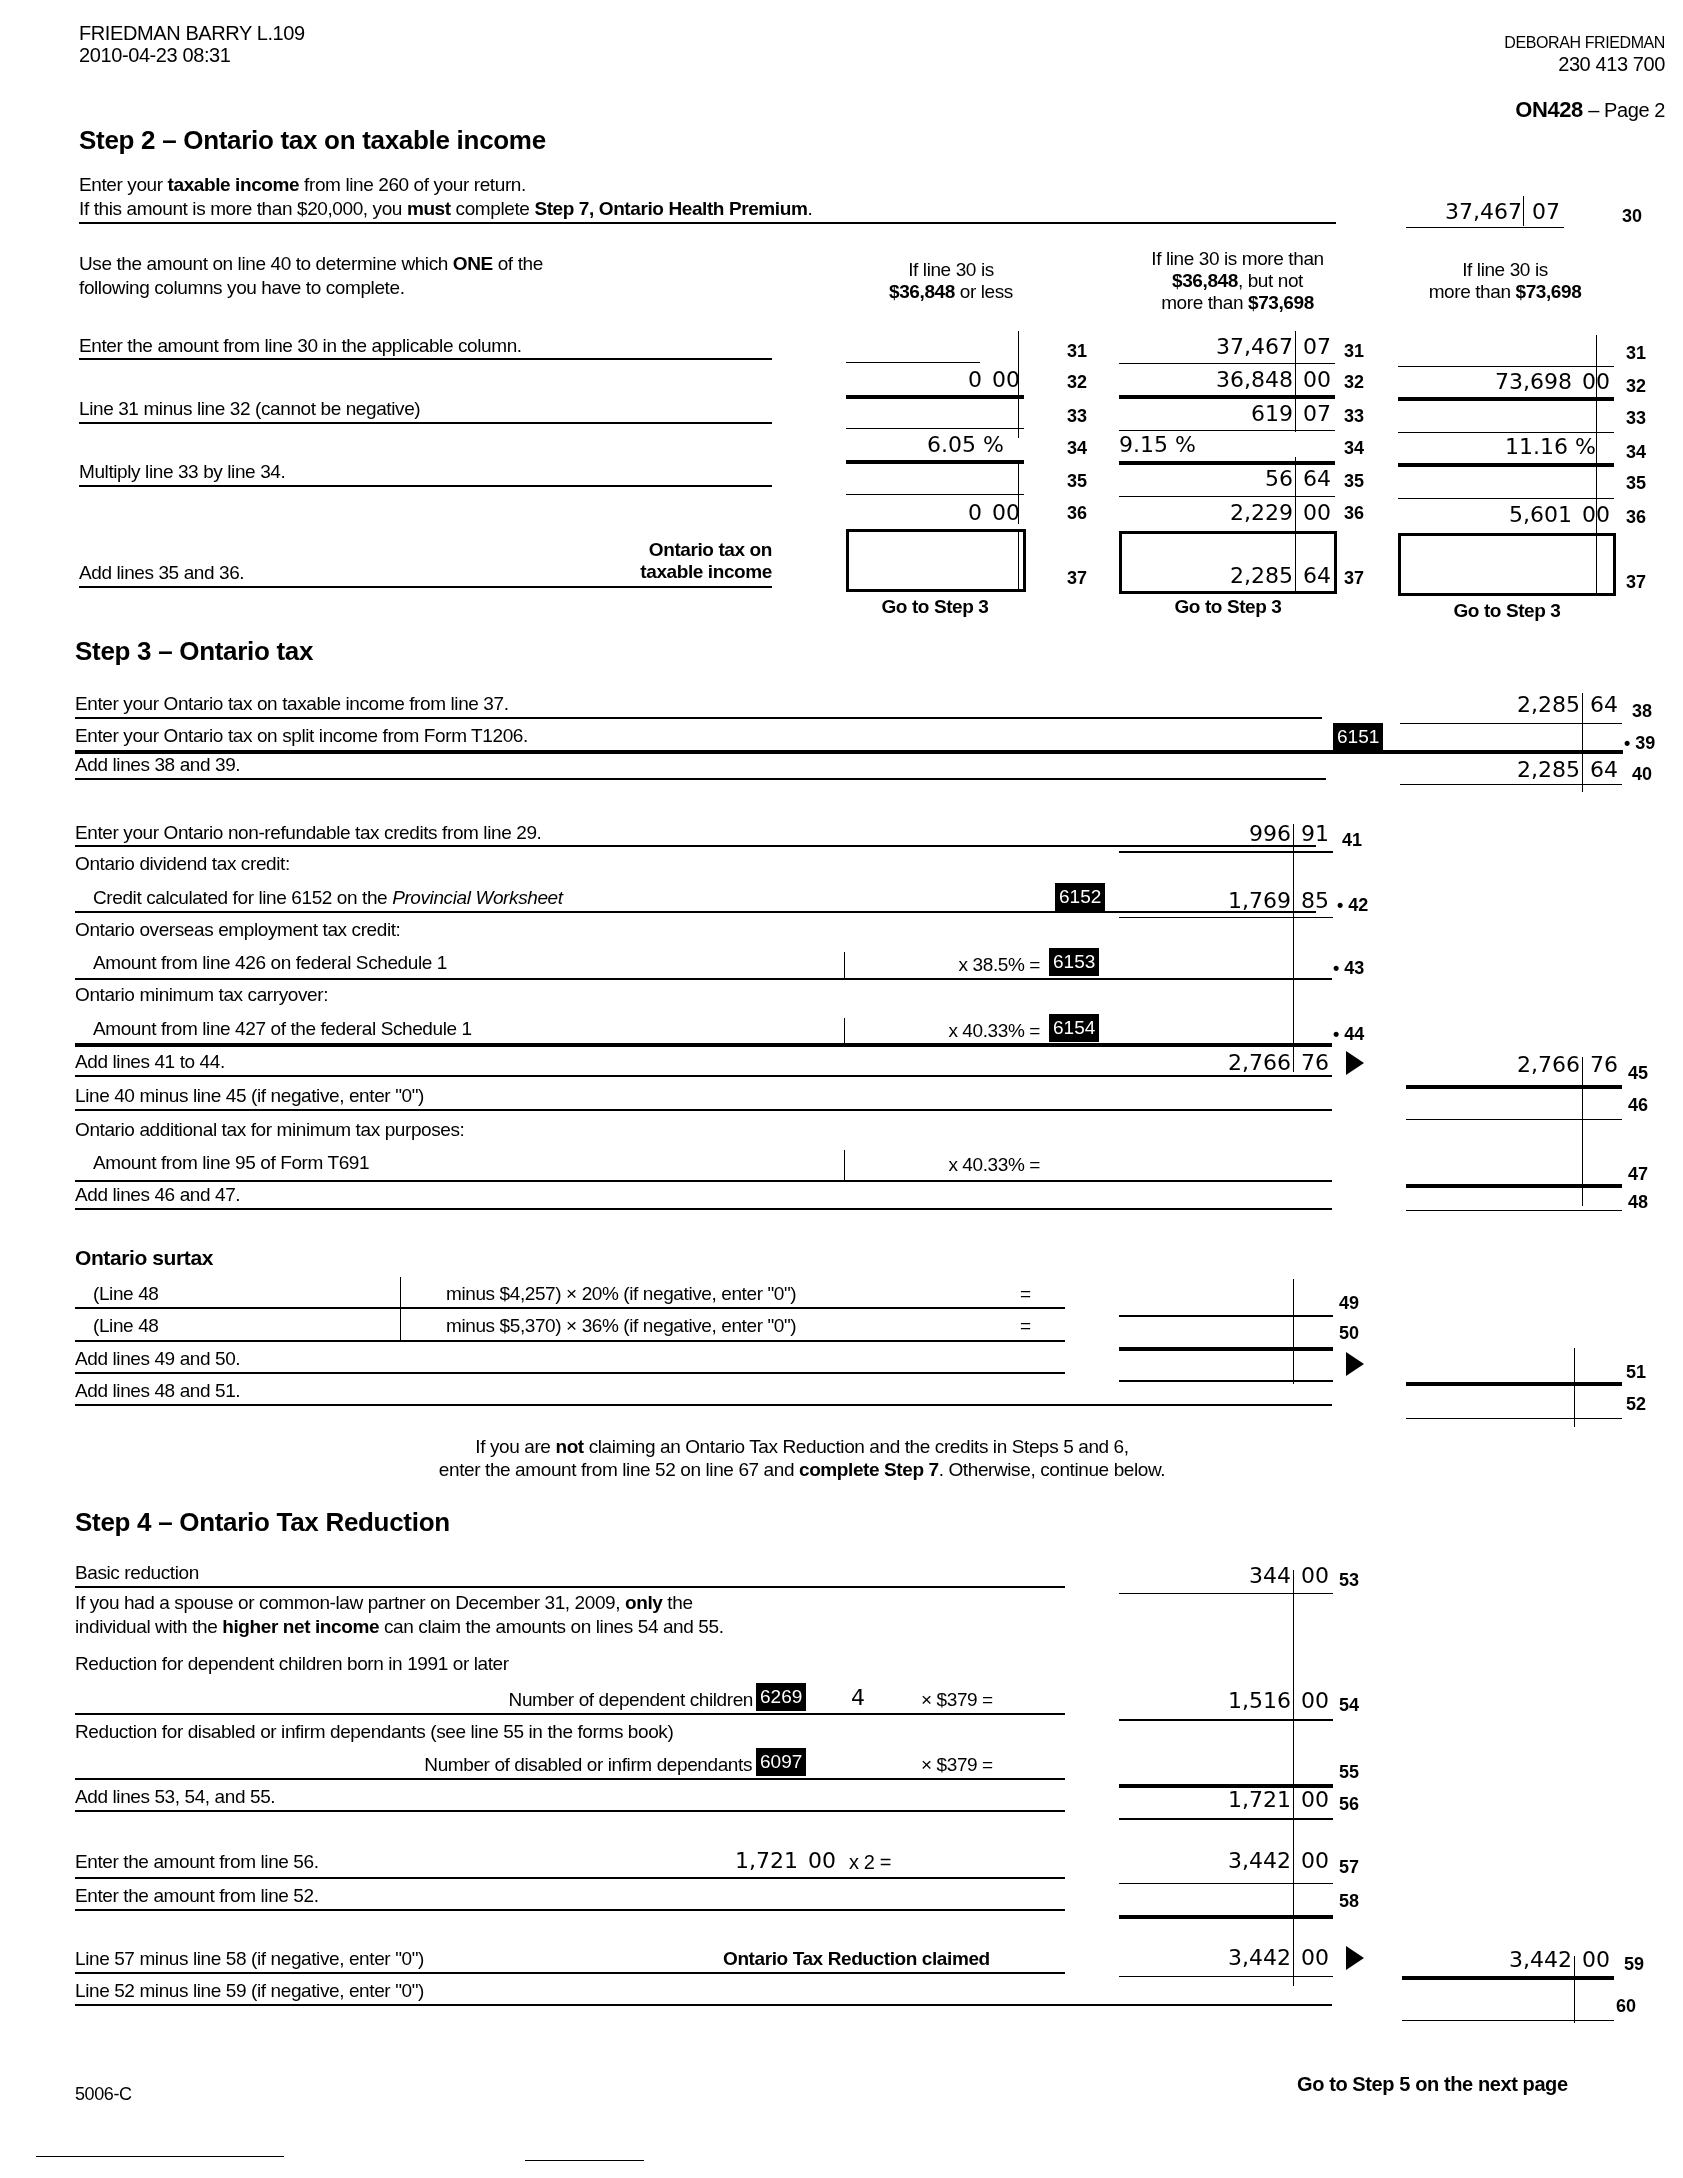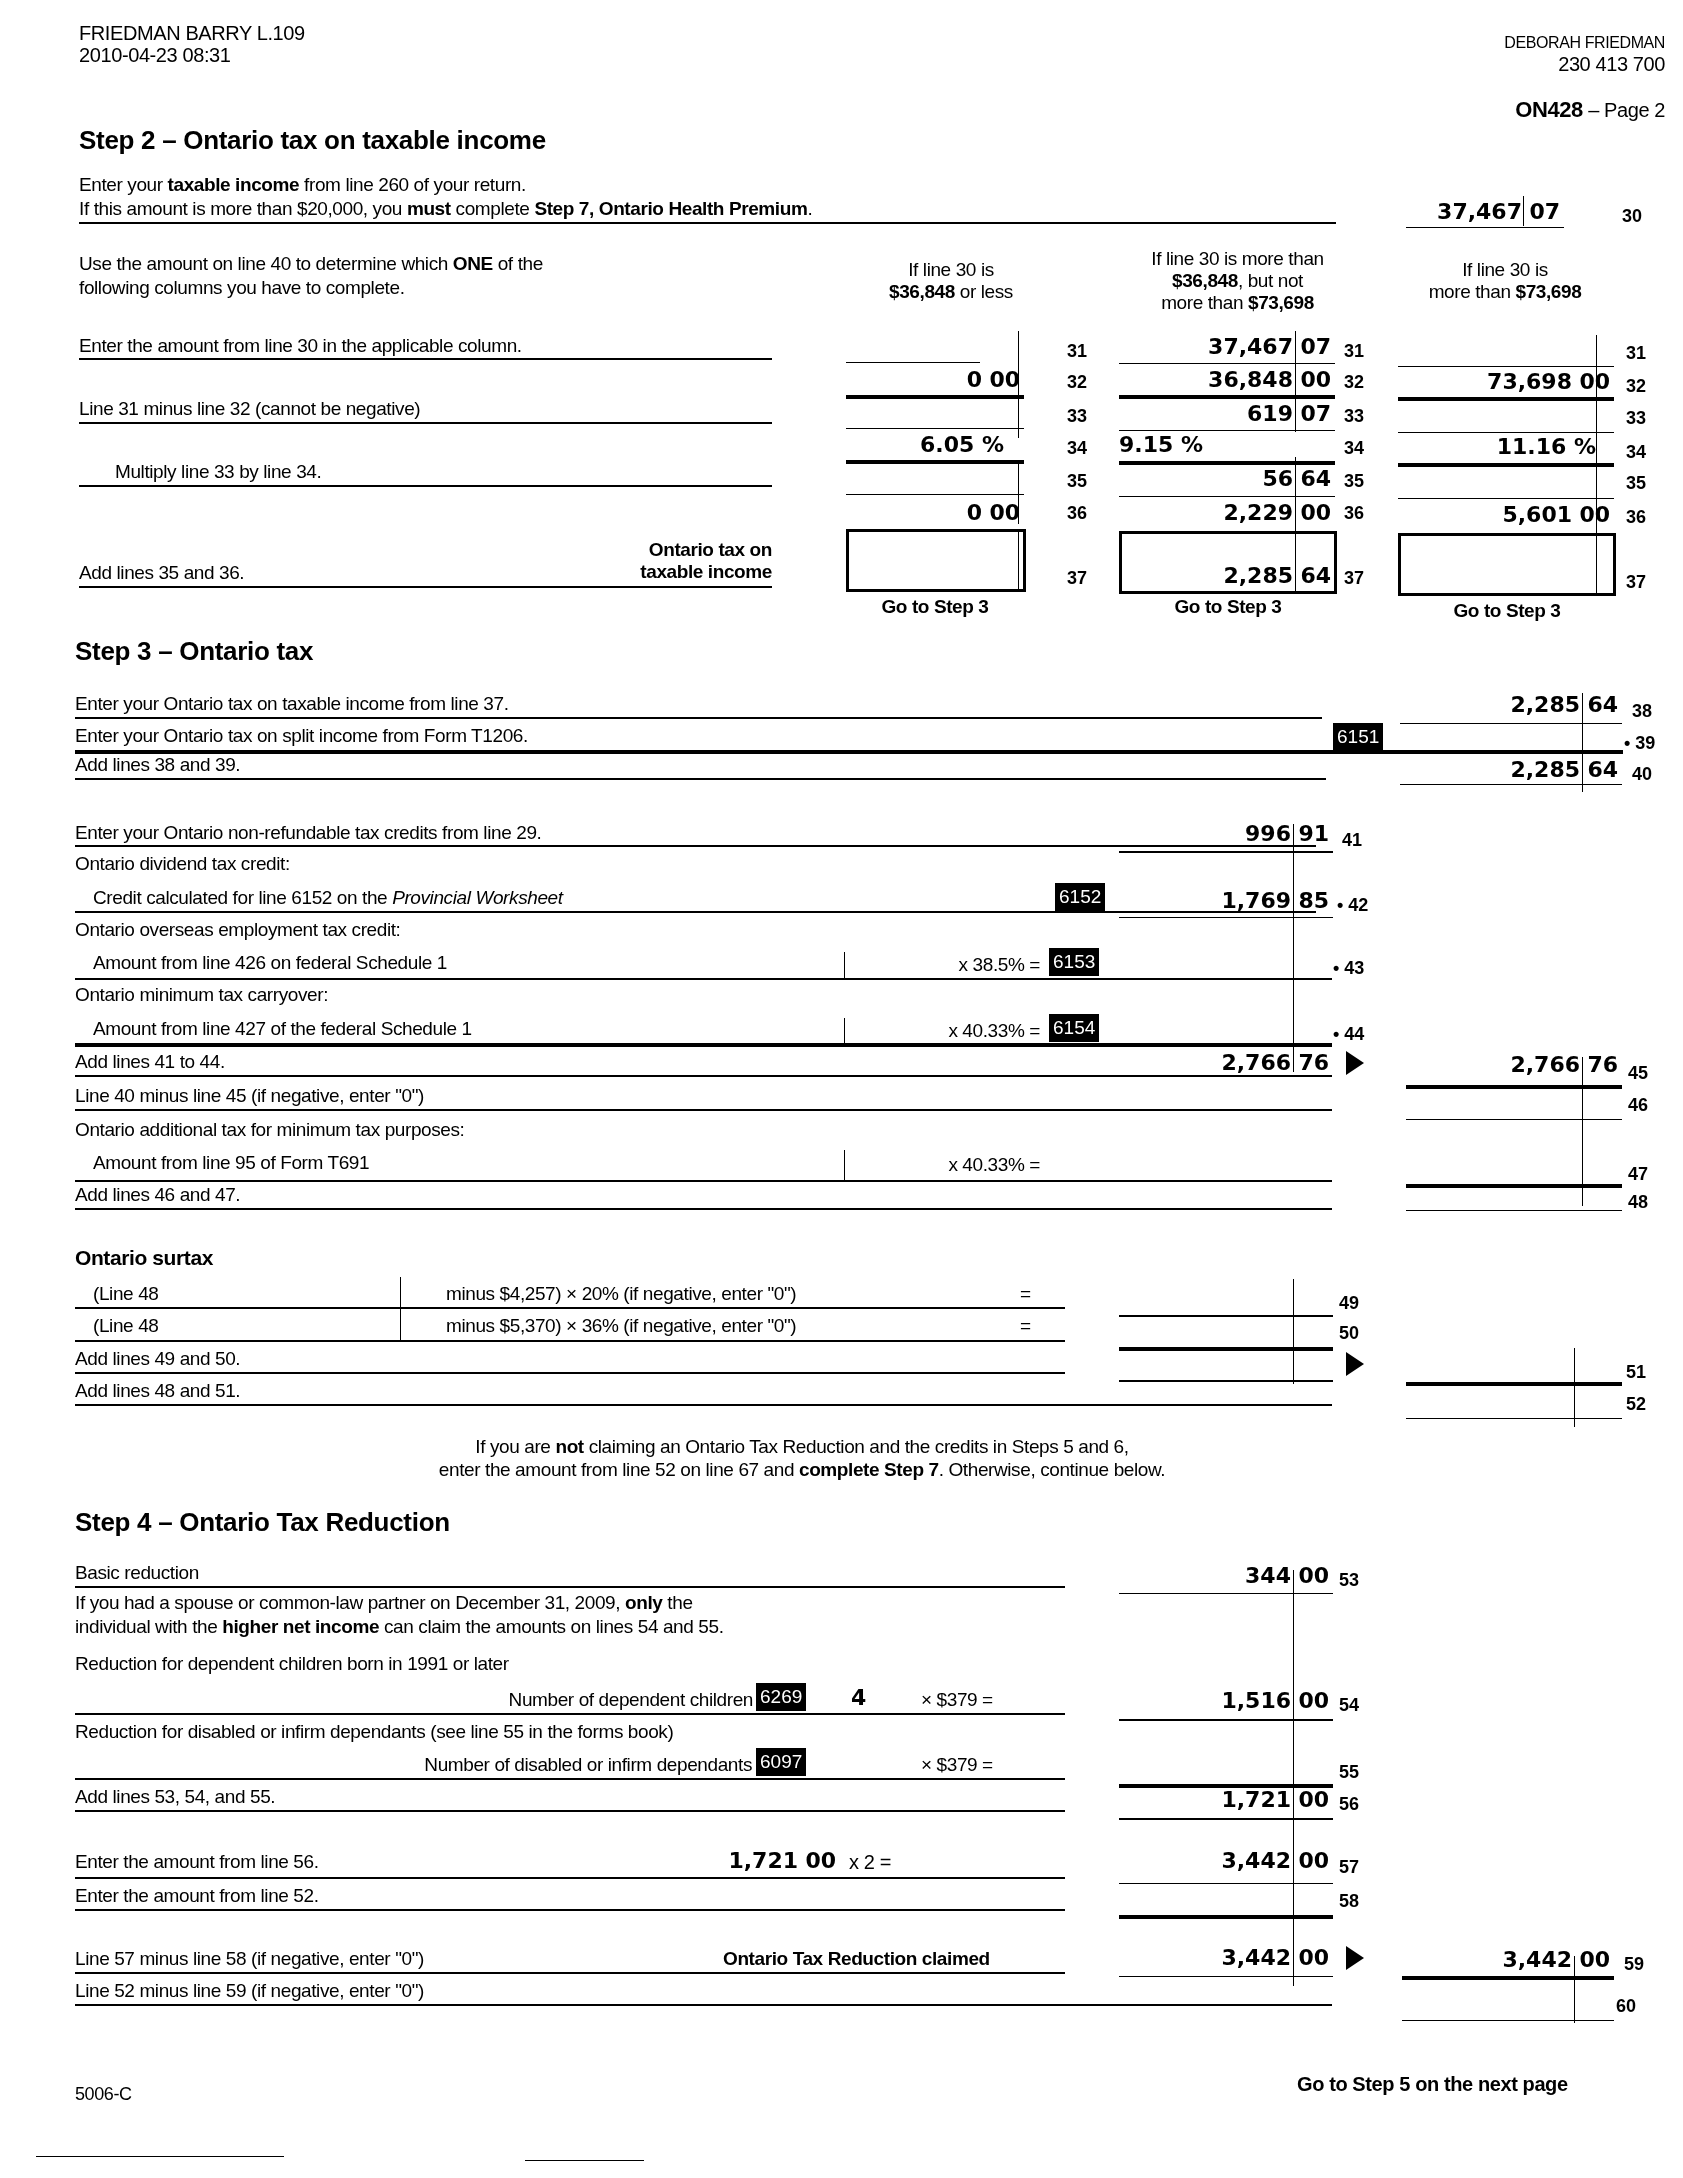--- a/index.html
+++ b/index.html
@@ -2,21 +2,21 @@
 <html><head>
 <meta charset="utf-8">
 <style>
   html, body { margin:0; padding:0; background:#fff; }
   body { width:1683px; height:2178px; position:relative; overflow:hidden;
          font-family:"Liberation Sans", sans-serif; color:#000; }
   .abs { position:absolute; }
   .t { font-size:19px; line-height:22px; white-space:nowrap; letter-spacing:-0.4px; }
   .h { font-size:26px; font-weight:bold; white-space:nowrap; letter-spacing:-0.3px; }
   .b { font-weight:bold; }
-  .num { font-family:"DejaVu Sans", sans-serif; font-size:22px; white-space:nowrap;font-weight:bold; }
+  .num { font-family:"DejaVu Sans", sans-serif; font-size:22px; white-space:nowrap; }
   .ln { font-size:18px; font-weight:bold; white-space:nowrap; }
   .rule { position:absolute; height:0; border-top:2px solid #000; }
   .rule.thin { border-top-width:1px; }
   .rule.thick { border-top-width:4px; }
   .vr { position:absolute; width:0; border-left:1px solid #000; }
   .code { position:absolute; background:#000; color:#fff; font-size:19px; padding:2px 4px;
           line-height:24px; white-space:nowrap; }
   .amt { position:absolute; height:30px; }
   .amt .d { position:absolute; right:42px; bottom:2px; text-align:right; }
   .amt .c { position:absolute; right:4px; bottom:2px; text-align:left; }
@@ -62,21 +62,21 @@
 </div>
 <div class="abs t center" style="left:1386px;top:259px;width:238px;">
   <div>If line 30 is</div>
   <div><span>more than </span><b>$73,698</b></div>
 </div>
 
 <div class="abs t" style="left:79px;top:335px;">Enter the amount from line 30 in the applicable column.</div>
 <div class="rule" style="left:79px;top:358px;width:693px;"></div>
 <div class="abs t" style="left:79px;top:398px;">Line 31 minus line 32 (cannot be negative)</div>
 <div class="rule" style="left:79px;top:422px;width:693px;"></div>
-<div class="abs t" style="left:79px;top:461px;margin-left:36px;">Multiply line 33 by line 34.</div>
+<div class="abs t" style="left:79px;top:461px;">Multiply line 33 by line 34.</div>
 <div class="rule" style="left:79px;top:485px;width:693px;"></div>
 <div class="abs t" style="left:79px;top:562px;">Add lines 35 and 36.</div>
 <div class="abs t b center" style="left:604px;top:539px;width:168px;text-align:right;">
   <div>Ontario tax on</div>
     <div>taxable income</div>
 </div>
 <div class="rule" style="left:79px;top:586px;width:693px;"></div>
 
 <div class="vr" style="left:1018px;top:331px;height:107px;"></div>
 <div class="vr" style="left:1018px;top:463px;height:61px;"></div>

